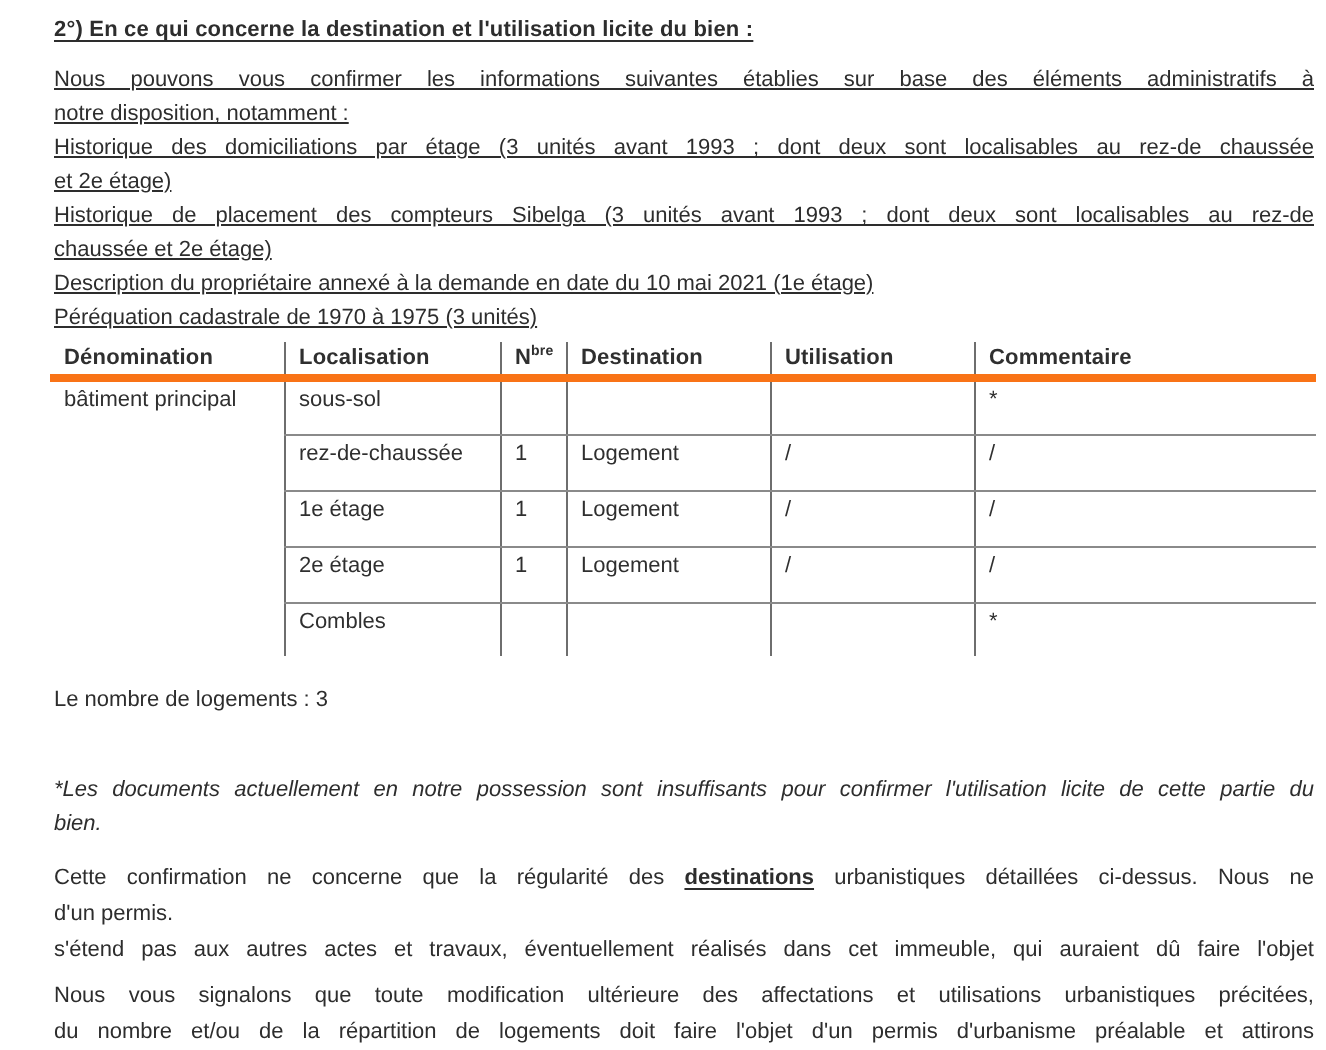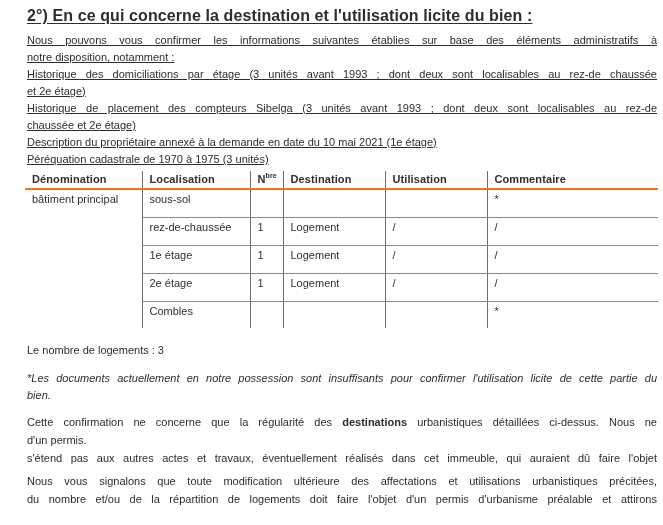--- a/index.html
+++ b/index.html
@@ -7,21 +7,21 @@
     width: 663px; height: 525px;
     background: #ffffff;
     color: #2d2d2d;
     font-family: "Liberation Sans", sans-serif;
     font-size: 11px;
     overflow: hidden;
   }
   .page { padding: 8px 6px 0 27px; }
 
   .heading {
-    font-size: 16px;
+    font-size: 11px;
     line-height: 15px;
     font-weight: bold;
     text-decoration: underline;
     text-underline-offset: 2px;
     margin: 0 0 9px 0;
     letter-spacing: 0.1px;
   }
 
   .ln {
     text-align: justify;
@@ -38,44 +38,44 @@
     width: 633px;
     margin: 3px 0 0 -2px;
     font-size: 11px;
     color: #2f2f2f;
   }
   .doc-table th, .doc-table td { box-sizing: border-box; text-align: left; font-weight: normal; }
   .doc-table thead th {
     font-weight: bold;
     height: 18px;
     padding: 1px 7px 2px 7px;
-    border-bottom: 2px solid #f97316;
+    border-bottom: 4px solid #f97316;
     letter-spacing: 0.1px;
   }
   .doc-table tbody td {
     height: 28px;
     padding: 3px 7px 2px 7px;
     vertical-align: top;
   }
   .doc-table tbody tr:last-child td { height: 27px; }
   .c-loc, .c-nbre, .c-dest, .c-util, .c-com { border-left: 1px solid #6e6e6e; }
   .doc-table tbody tr:not(:last-child) td.c-loc,
   .doc-table tbody tr:not(:last-child) td.c-nbre,
   .doc-table tbody tr:not(:last-child) td.c-dest,
   .doc-table tbody tr:not(:last-child) td.c-util,
   .doc-table tbody tr:not(:last-child) td.c-com { border-bottom: 1px solid #8a8a8a; }
   td.c-denom { border-bottom: none; vertical-align: top; }
   sup.nbre-sup { font-size: 7px; vertical-align: super; line-height: 0; }
 
   .count-line { margin-top: 14px; line-height: 17px; }
-  .note-block { margin-top: 11px; line-height: 17px; font-style: italic; }
+  .note-block { margin-top: 28px; line-height: 17px; font-style: italic; }
   .para { line-height: 18px; }
   .para.confirm { margin-top: 9px; }
   .para.signal { margin-top: 5px; }
-  .bu { font-weight: bold; text-underline-offset: 2px; }
+  .bu { font-weight: bold; text-decoration: underline; text-underline-offset: 2px; }
 </style>
 </head>
 <body>
 
 <div class="page">
 
   <h1 class="heading">2°) En ce qui concerne la destination et l'utilisation licite du bien :</h1>
 
   <div class="intro-block">
     <div class="ln">Nous pouvons vous confirmer les informations suivantes établies sur base des éléments administratifs à</div>

